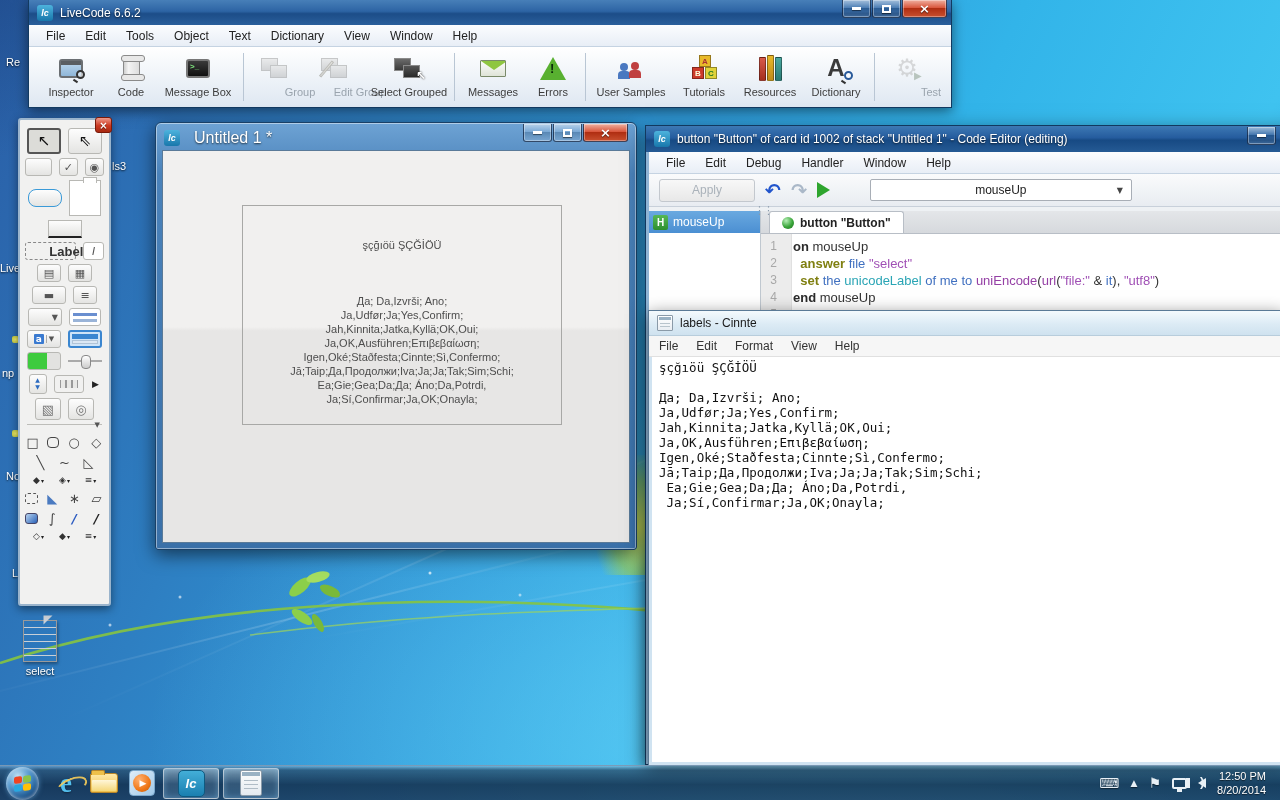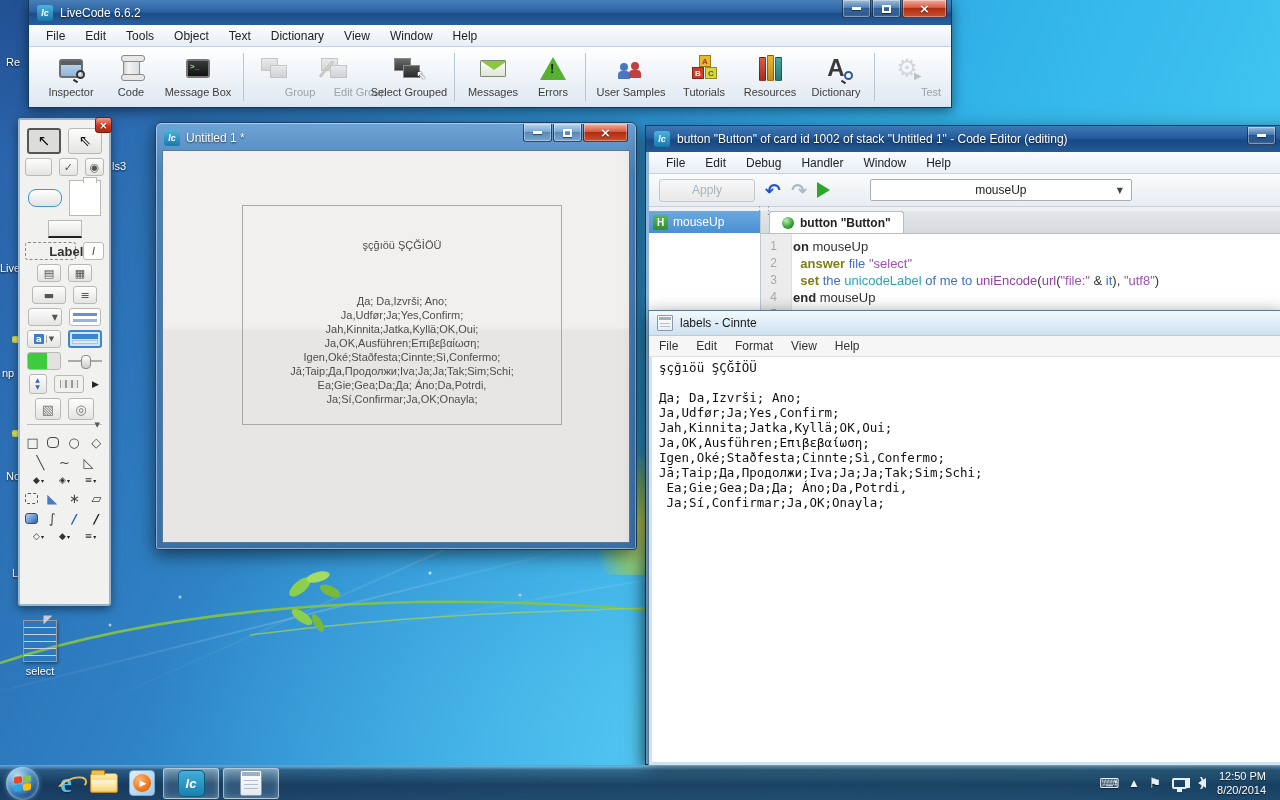--- a/index.html
+++ b/index.html
@@ -141,21 +141,21 @@
   .drop-row .tool { border:none; background:none; width:19px; height:12px; font-size:9px; color:#333; gap:1px; }
   .drop-row .dcaret { font-size:6px; color:#222; }
   .tool-bucket-fill-tool { color:#4a7ac0 !important; }
   .tool-pencil-tool { color:#2a5ac0 !important; font-weight:bold; font-style:italic; }
   .tool-brush-tool { color:#222 !important; font-weight:bold; font-style:italic; font-size:13px !important; }
 
   
   #stack-window { position:absolute; left:155px; top:122px; width:482px; height:428px; border-radius:6px 6px 3px 3px;
     background:linear-gradient(180deg,#6ea3d4,#4a82ba 12%,#3a70a8); border:1px solid #1a4066; box-shadow:0 5px 18px rgba(0,0,0,.55), inset 0 0 0 1px rgba(255,255,255,.45); padding:3px; }
   #stack-title { height:23px; display:flex; align-items:center; gap:6px; padding:0 5px; }
-  #stack-title .wtitle { color:#fff; font-size:12px; text-shadow:0 1px 2px rgba(0,0,0,.7); }
+  #stack-title .wtitle { color:#fff; font-size:16px; text-shadow:0 1px 2px rgba(0,0,0,.7);margin-left:8px; }
   #stack-window .titlebtns { right:8px; top:1px; }
   #stack-client { position:absolute; left:6px; top:27px; right:6px; bottom:6px; background:linear-gradient(180deg,#f1f0ef 0 45%,#e7e6e5 46%); border:1px solid #5a7a98; }
   #stack-button { position:absolute; left:79px; top:54px; width:320px; height:220px; background:linear-gradient(180deg,#f8f8f7 0 48%,#eceber 49%,#e9e8e7); border:1px solid #a8a8a6; color:#4d4d4d; font-size:11px; line-height:14px; text-align:center; padding-top:32px; white-space:pre-line; font-family:"Liberation Sans",sans-serif; }
 
   
   #code-editor { position:absolute; left:645px; top:125px; width:660px; height:640px;
     background:#eef1f4; border:1px solid #12395f; box-shadow:0 5px 18px rgba(0,0,0,.5), inset 0 0 0 3px #8fb4d4; }
   #ce-title { height:26px; background:linear-gradient(180deg,#3d79b4,#255c9e 45%,#174a84 55%,#255a94); display:flex; align-items:center; gap:7px; padding:0 8px; }
   #ce-title .wtitle { color:#fff; font-size:12px; text-shadow:0 1px 2px rgba(0,0,0,.7); white-space:nowrap; overflow:hidden; }
   #code-editor .titlebtns { right:28px; top:1px; }

